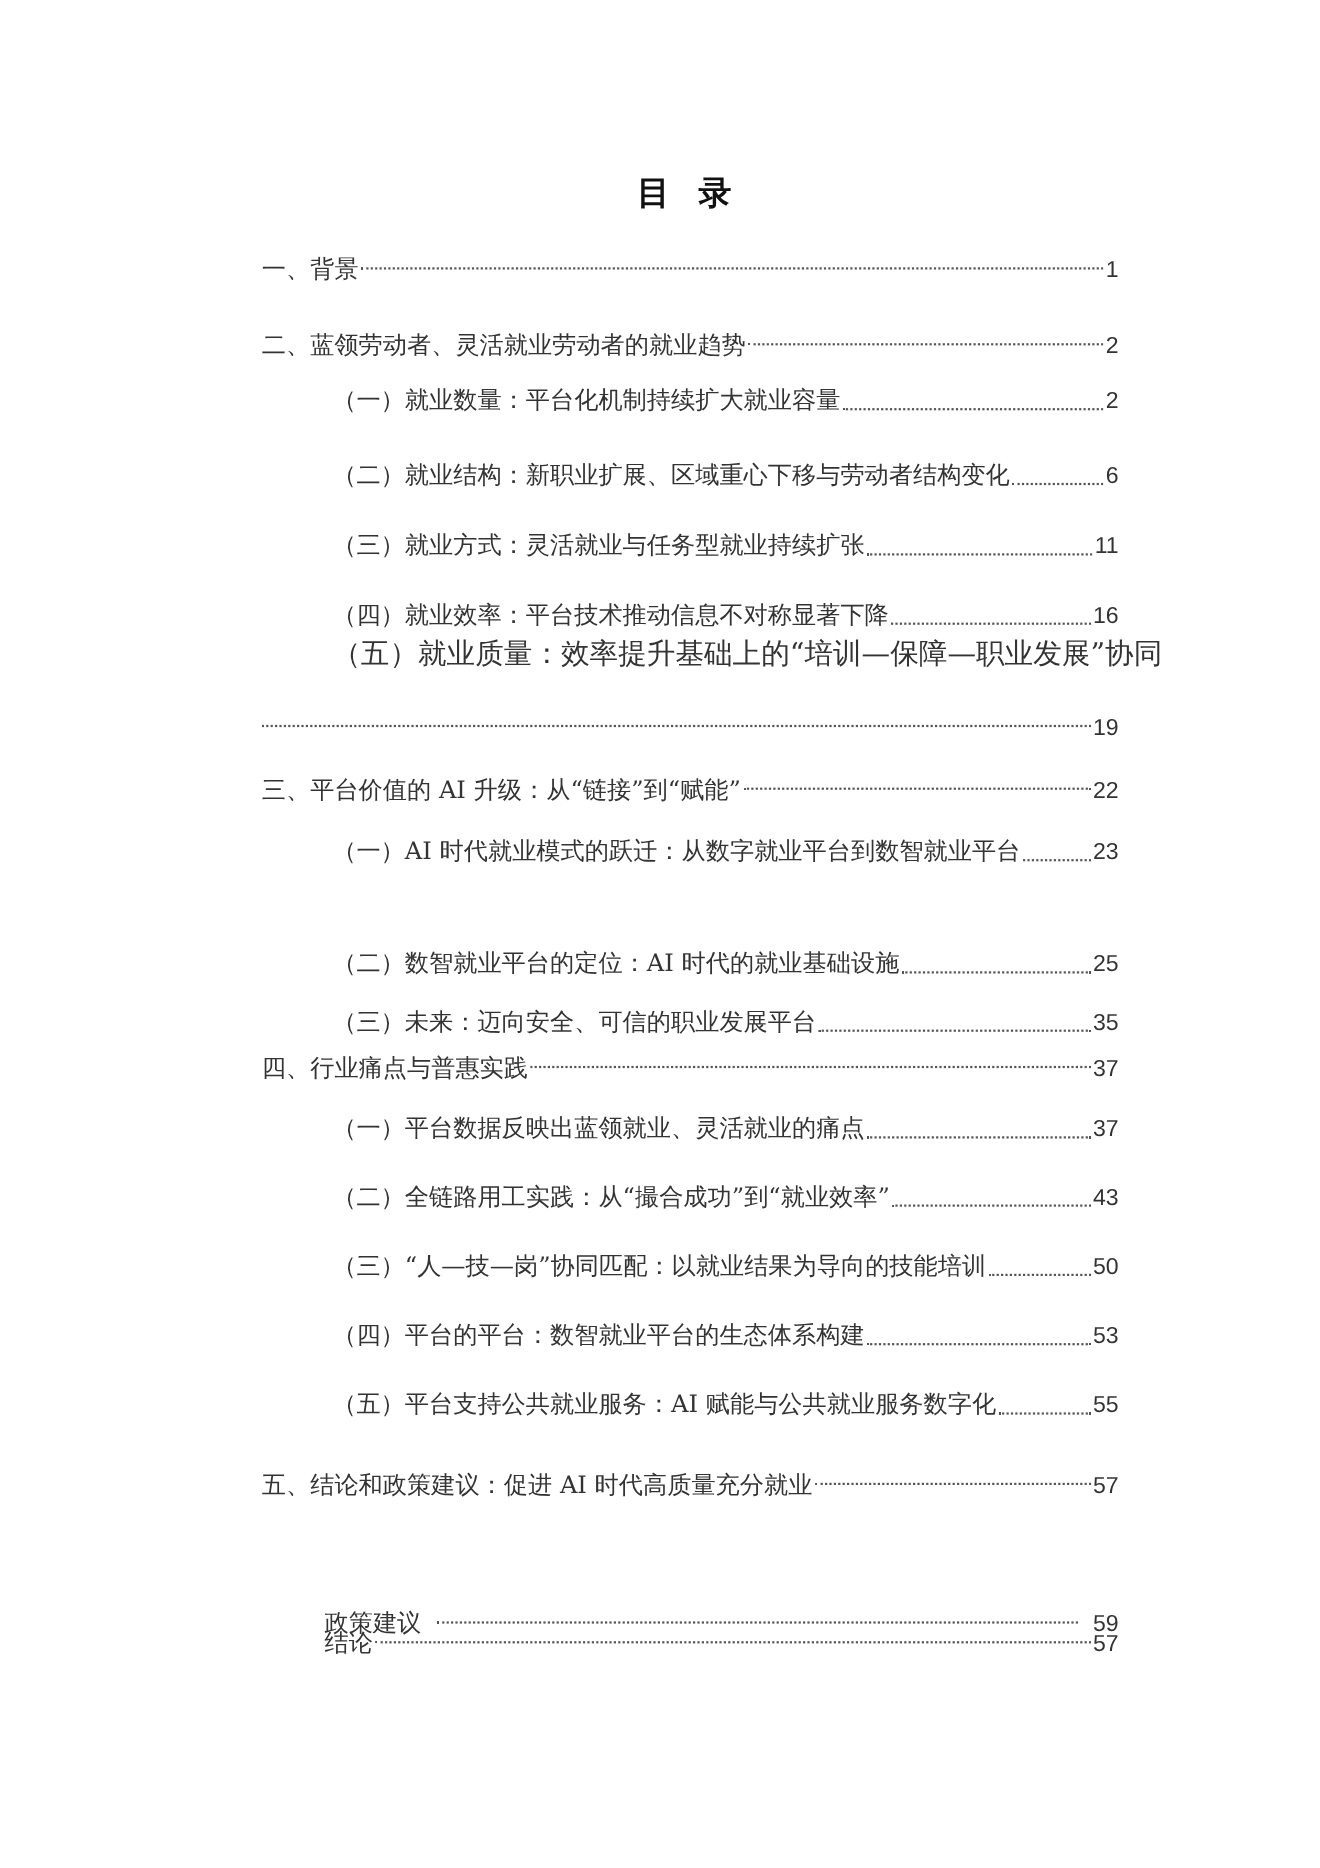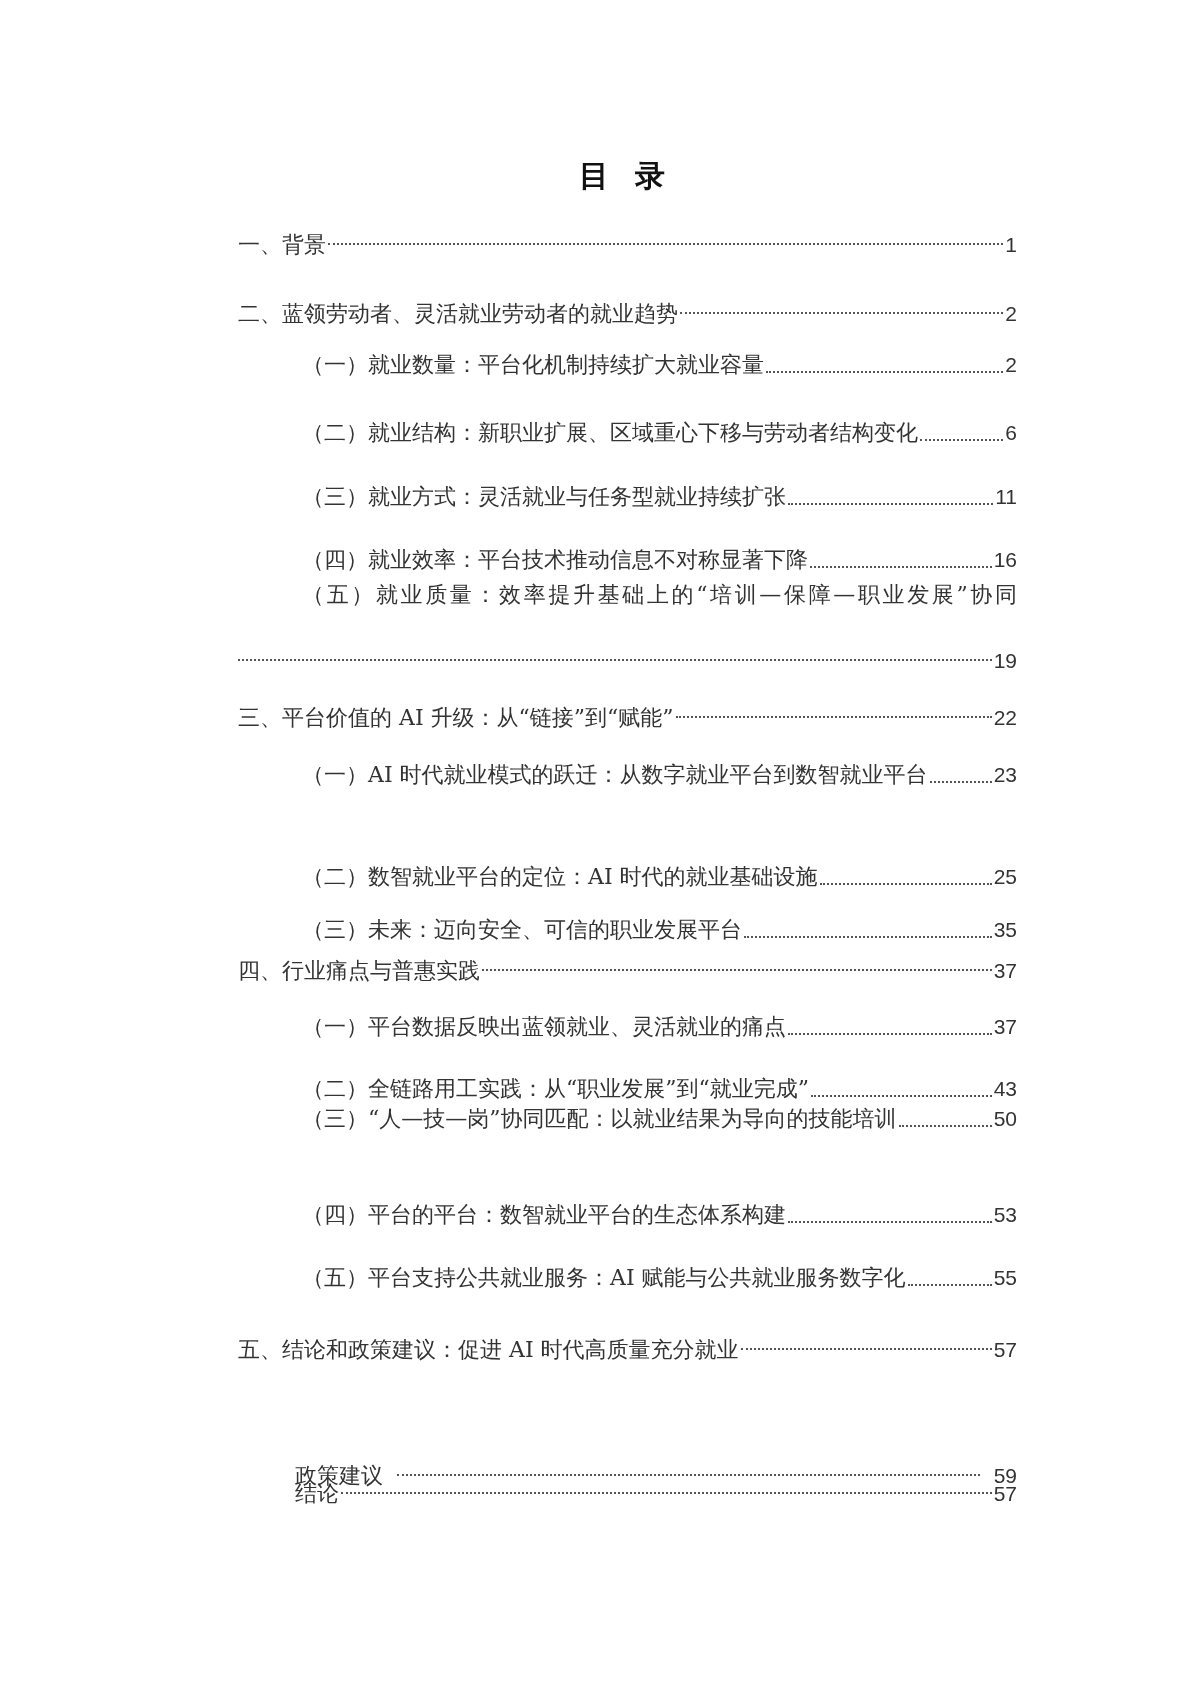--- a/index.html
+++ b/index.html
@@ -70,21 +70,21 @@
     flex: 0 0 auto;
     font-family: "Liberation Sans", "DejaVu Sans", sans-serif;
     font-size: 21px;
   }
   .toc-wrap-line {
     position: absolute;
     left: 302px;
     right: 183px;
     height: 30px;
     line-height: 30px;
-    font-size: 22px;
+    font-size: 26px;
     white-space: nowrap;
     text-align: justify;
     text-align-last: justify;
   }
 </style>
 </head>
 <body>
 
 <div class="page">
 
@@ -164,26 +164,26 @@
     <span class="toc-page">37</span>
   </div>
 
   <div class="toc-row lvl2" style="top:1012px;">
     <span class="toc-text">（一）平台数据反映出蓝领就业、灵活就业的痛点</span>
     <span class="toc-leader"></span>
     <span class="toc-page">37</span>
   </div>
 
   <div class="toc-row lvl2" style="top:1074px;">
-    <span class="toc-text">（二）全链路用工实践：从“职业发展”到“就业完成”</span>
+    <span class="toc-text">（二）全链路用工实践：从“撮合成功”到“就业效率”</span>
     <span class="toc-leader"></span>
     <span class="toc-page">43</span>
   </div>
 
-  <div class="toc-row lvl2" style="top:1104px;">
+  <div class="toc-row lvl2" style="top:1137px;">
     <span class="toc-text">（三）“人—技—岗”协同匹配：以就业结果为导向的技能培训</span>
     <span class="toc-leader"></span>
     <span class="toc-page">50</span>
   </div>
 
   <div class="toc-row lvl2" style="top:1200px;">
     <span class="toc-text">（四）平台的平台：数智就业平台的生态体系构建</span>
     <span class="toc-leader"></span>
     <span class="toc-page">53</span>
   </div>

